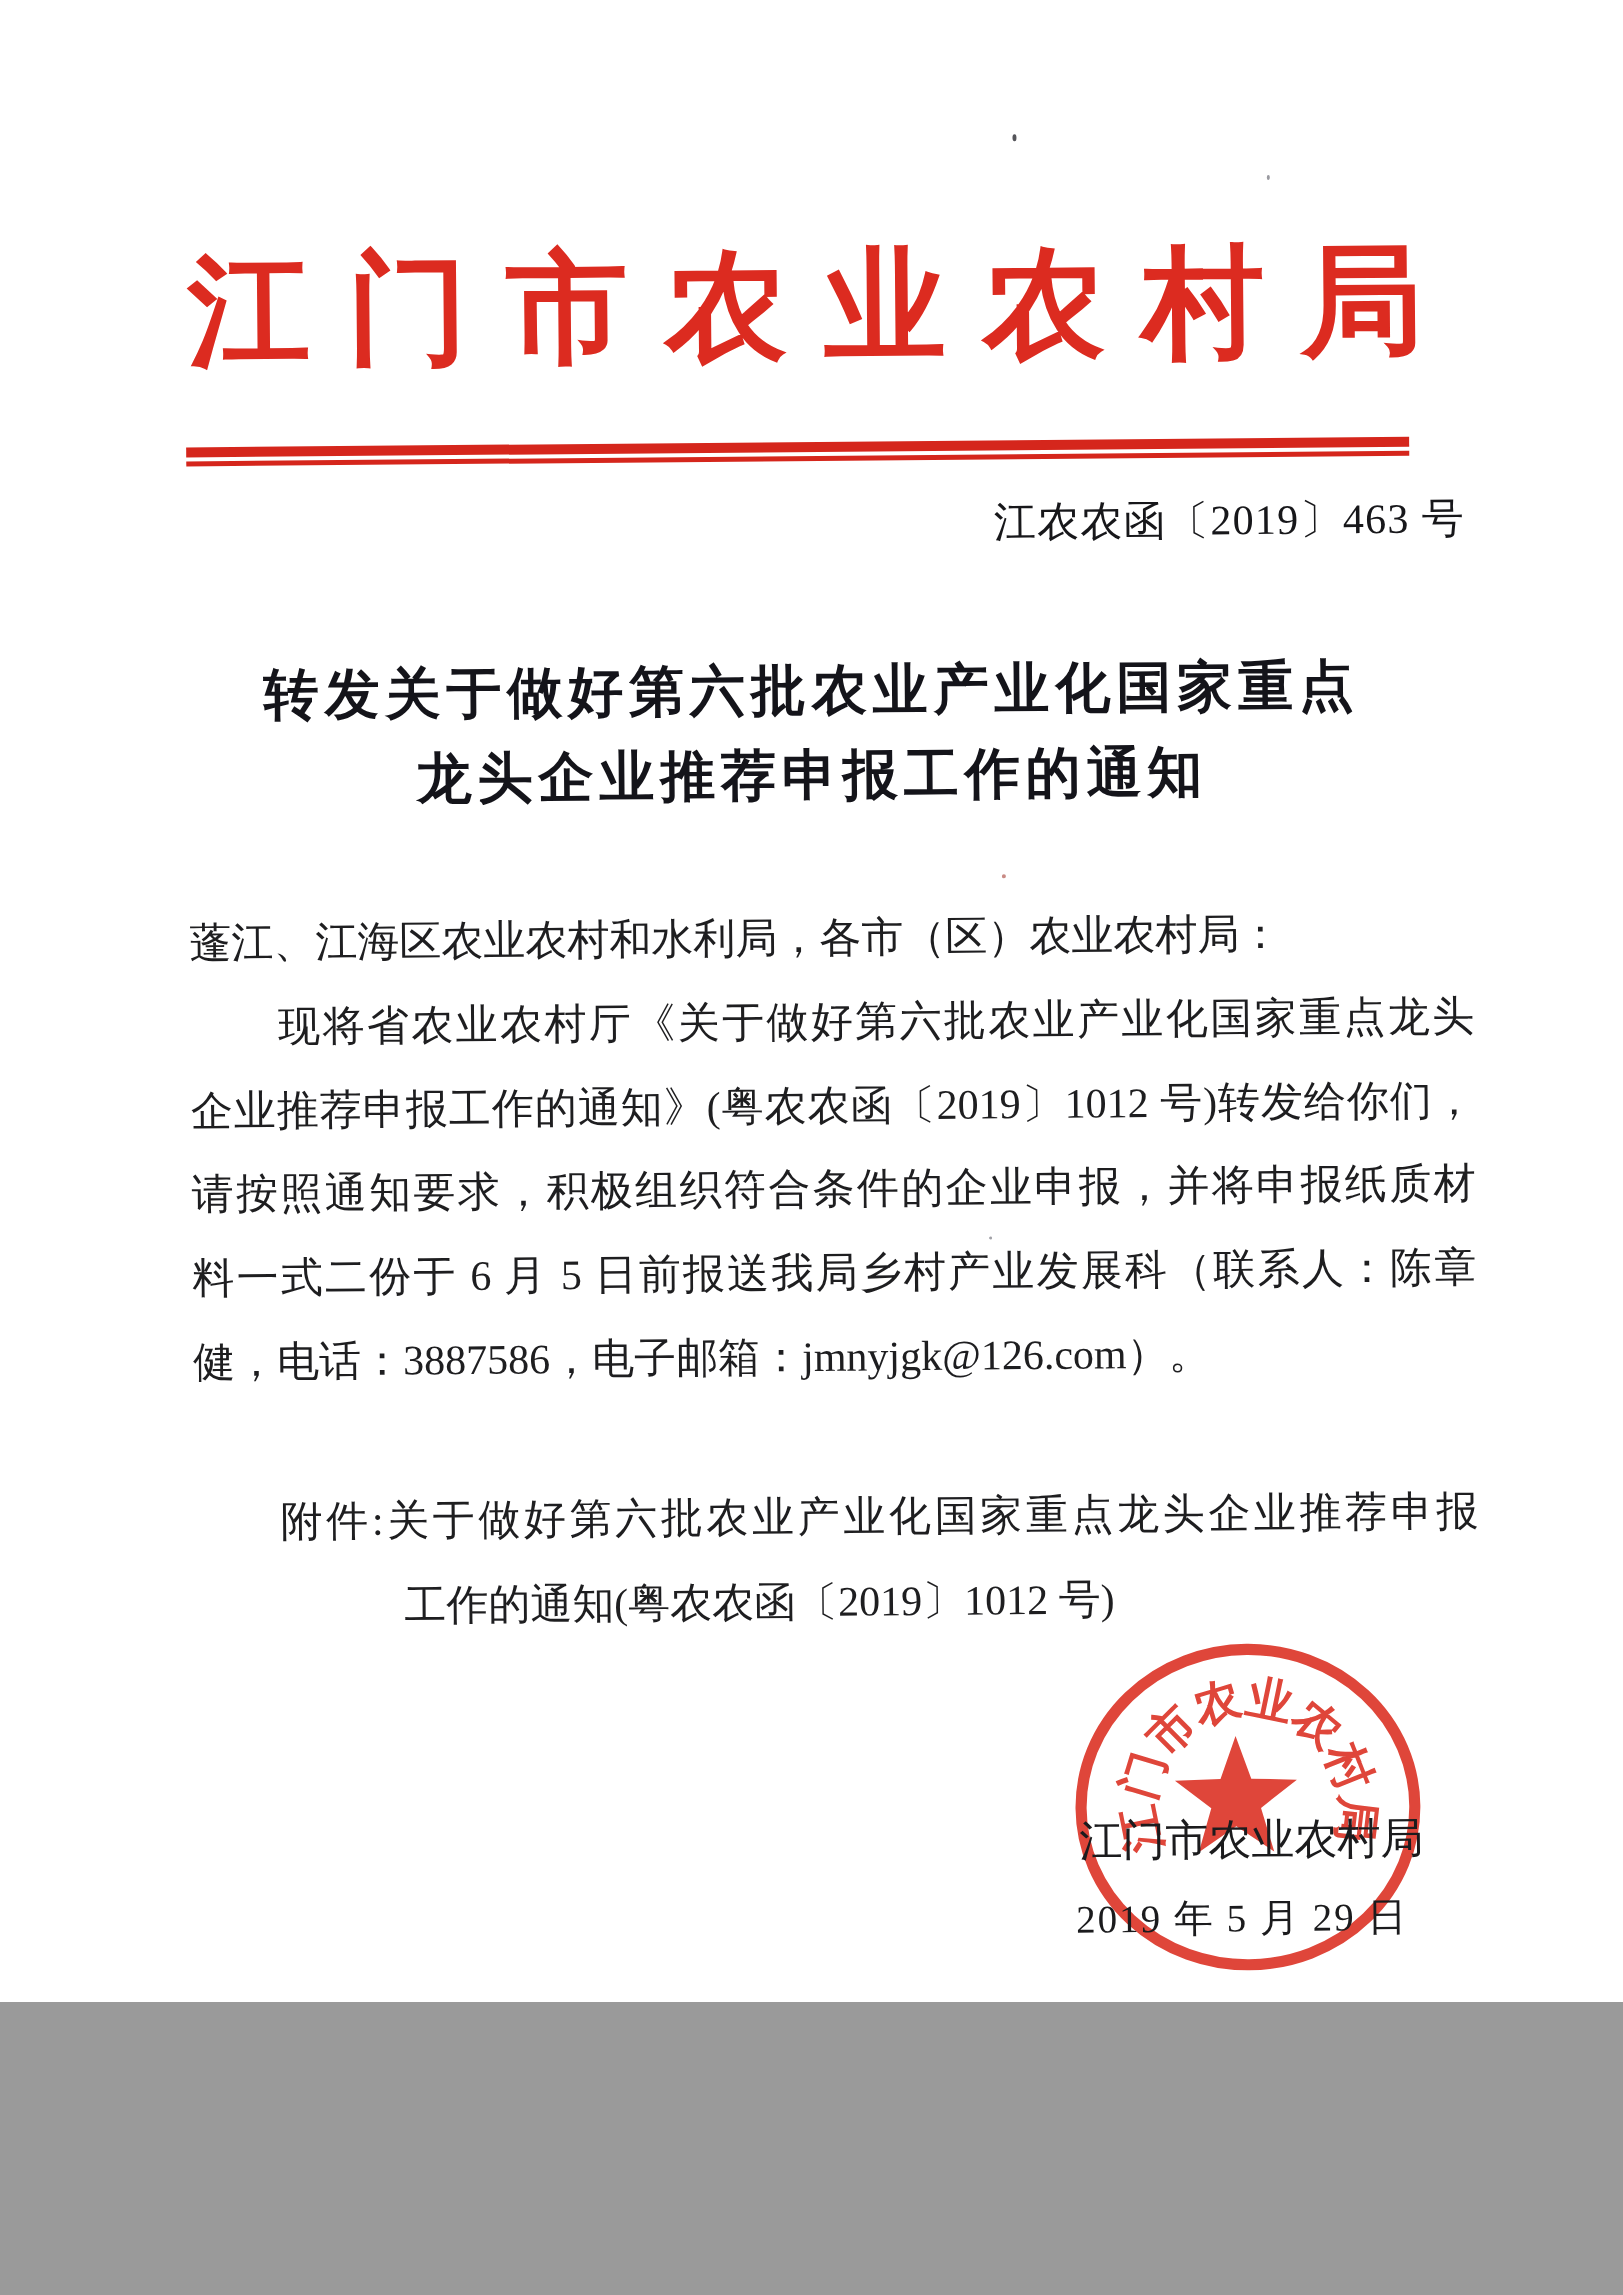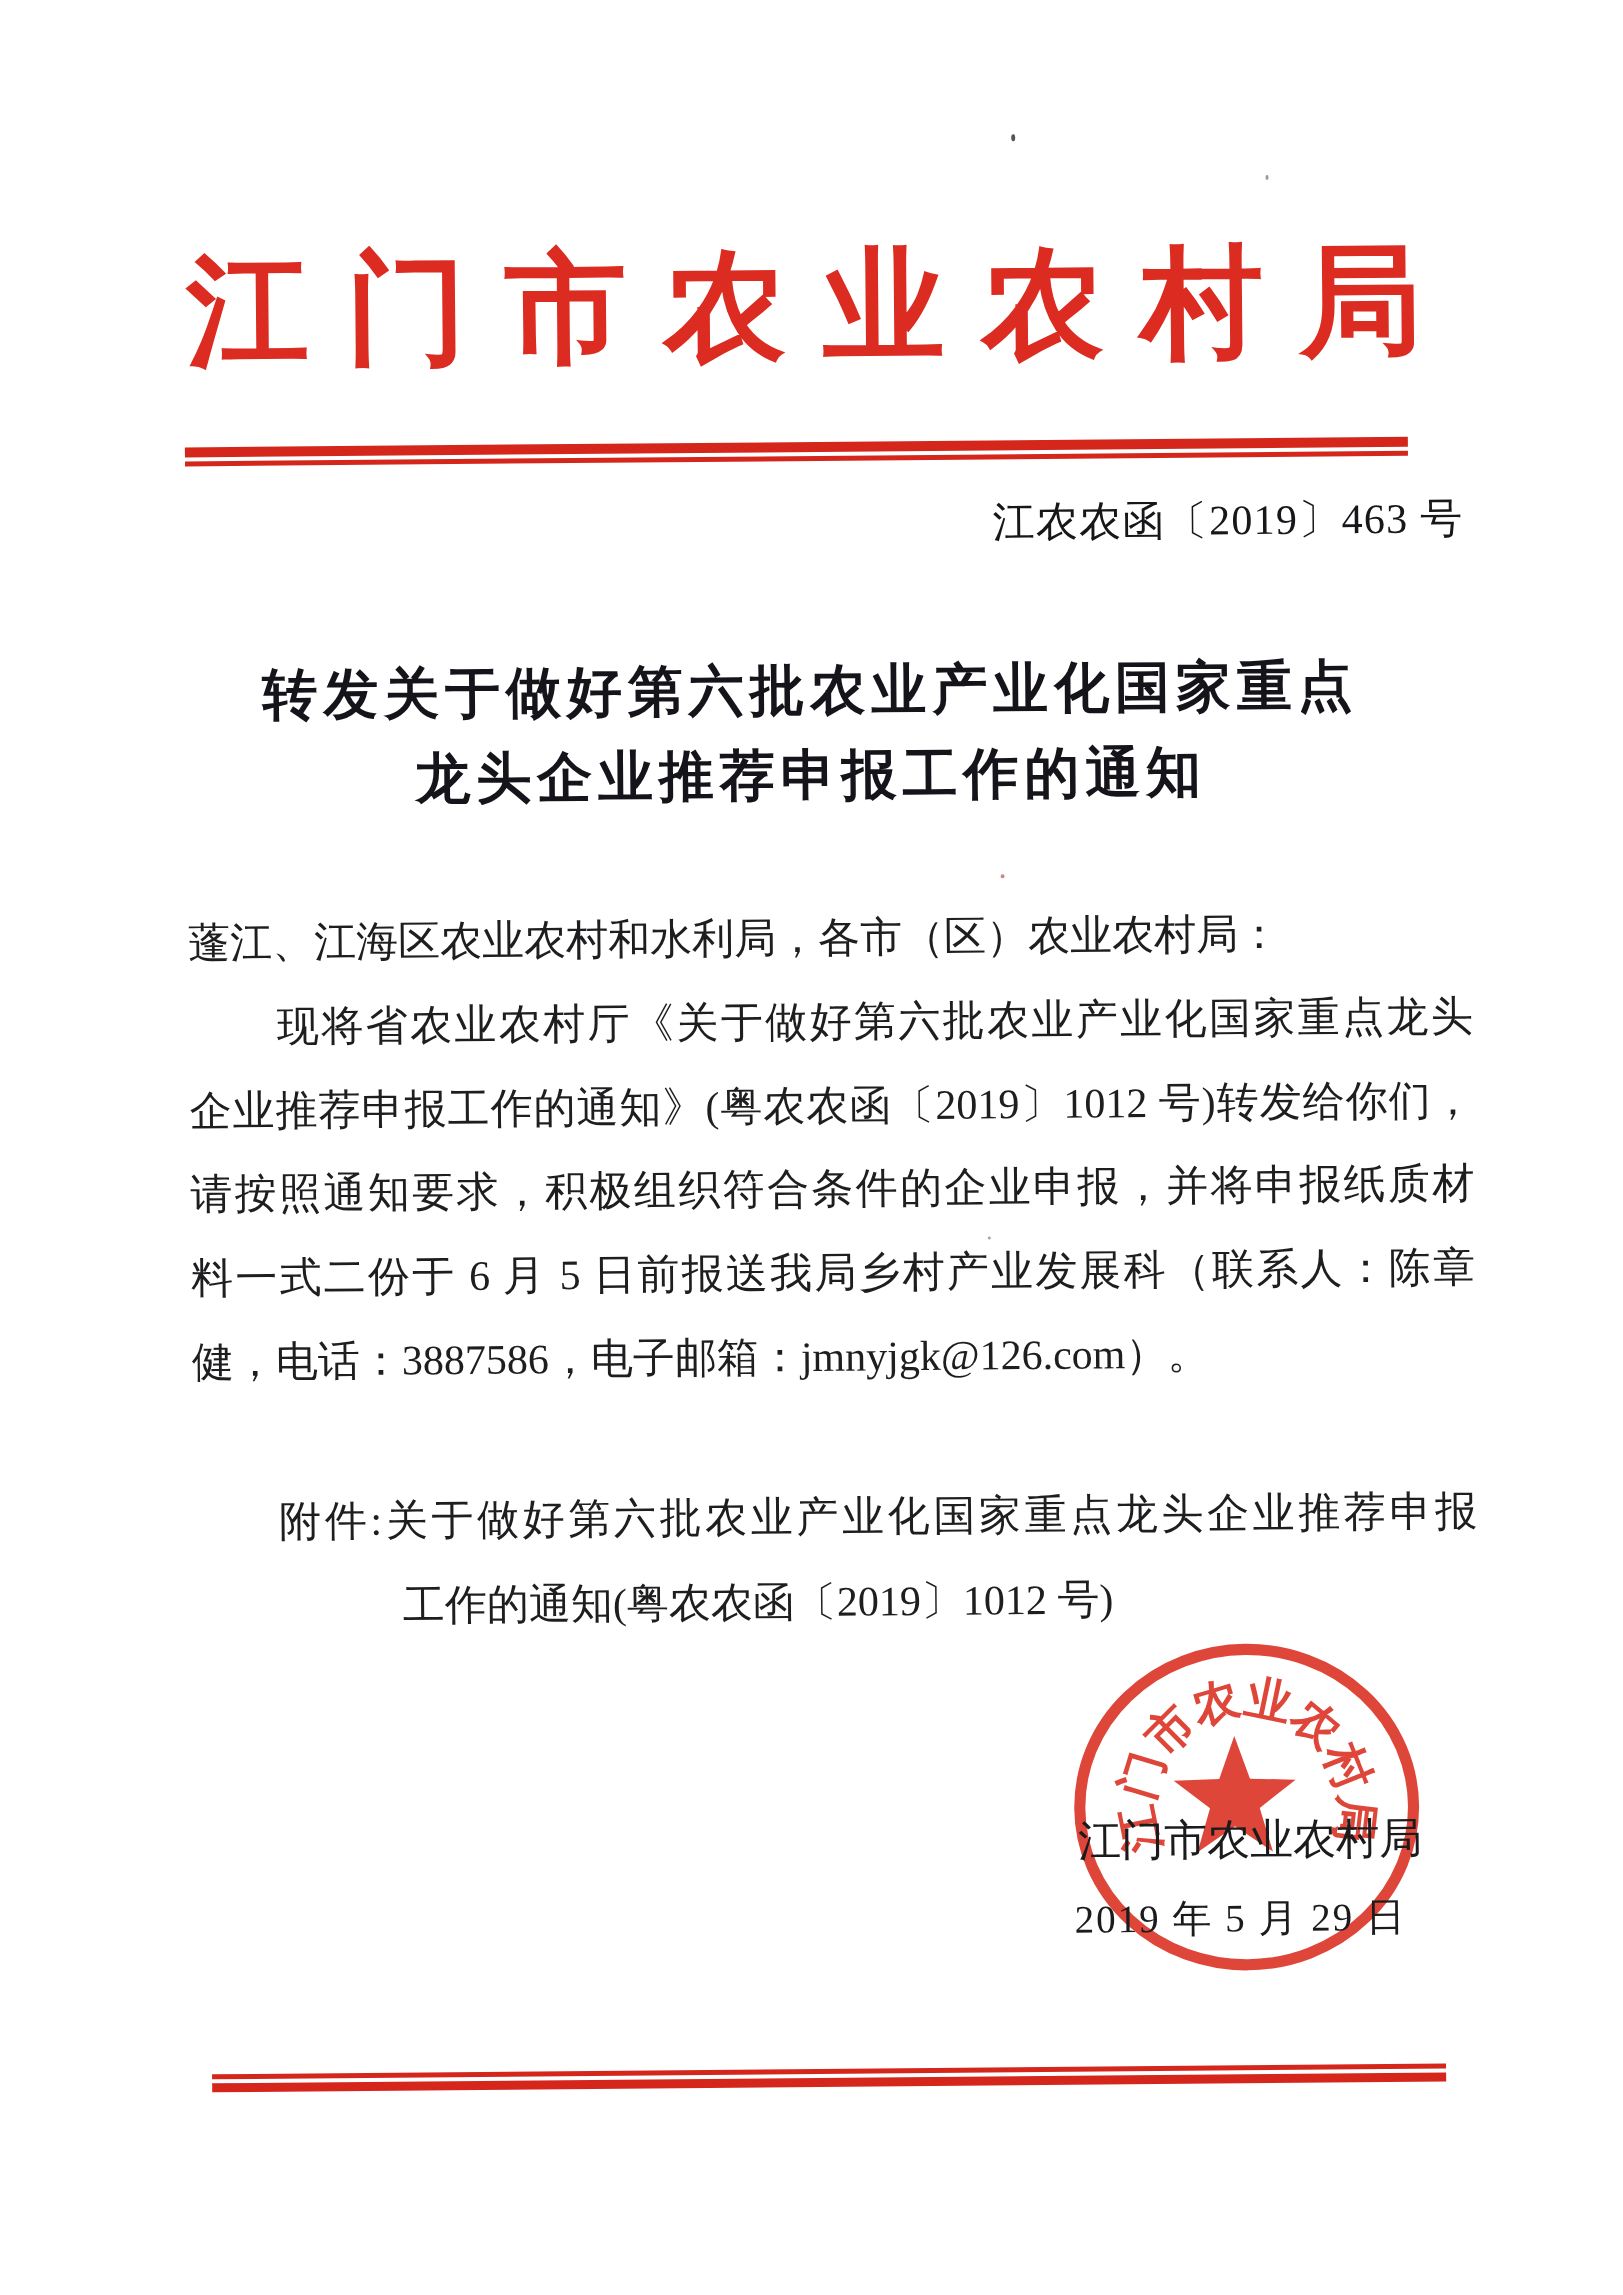--- a/index.html
+++ b/index.html
@@ -1,18 +1,18 @@
 <!DOCTYPE html>
 <html style="font-size:10.5px"><head>
 <meta charset="utf-8">
 <style>
   html,body{margin:0;padding:0;background:#9a9a9a;}
   .page{
     position:relative;
-    width:1623px;height:2295px;
+    width:1623px;height:2002px;
     background:#ffffff;
     overflow:hidden;
     font-family:"Liberation Serif","DejaVu Serif",serif;
     color:#1e1e20;
   }
   .skew{
     position:absolute;inset:0;
     transform:rotate(-0.5deg);
     transform-origin:50% 50%;
   }

